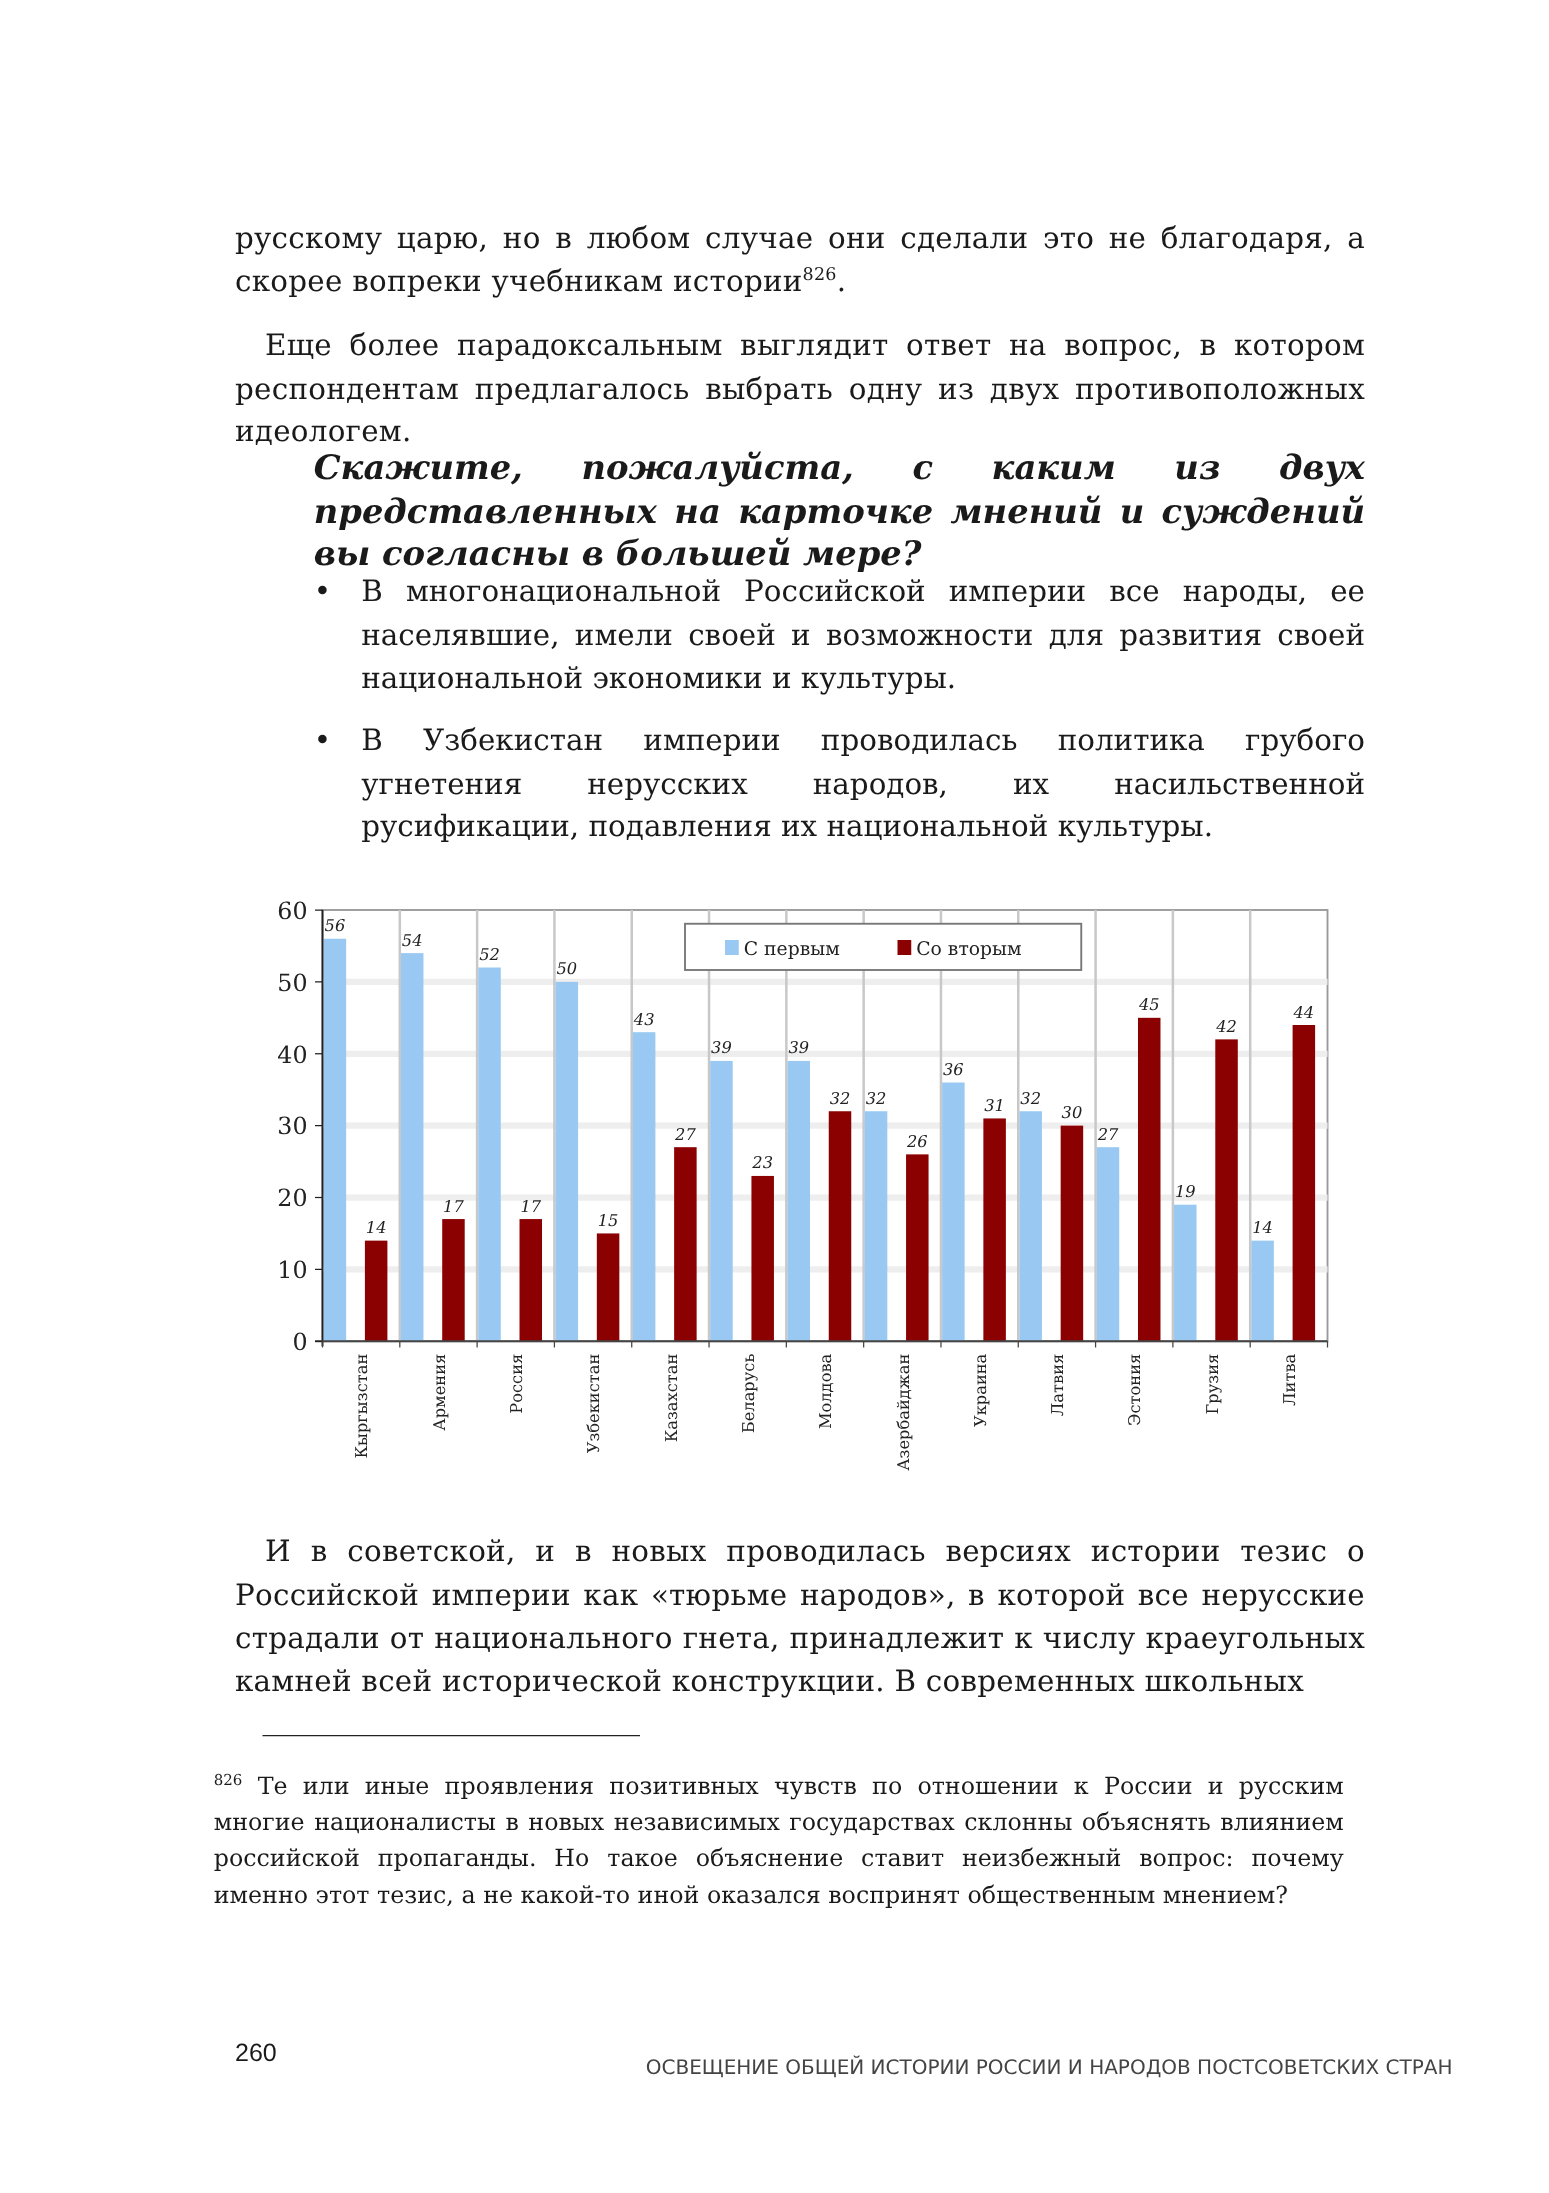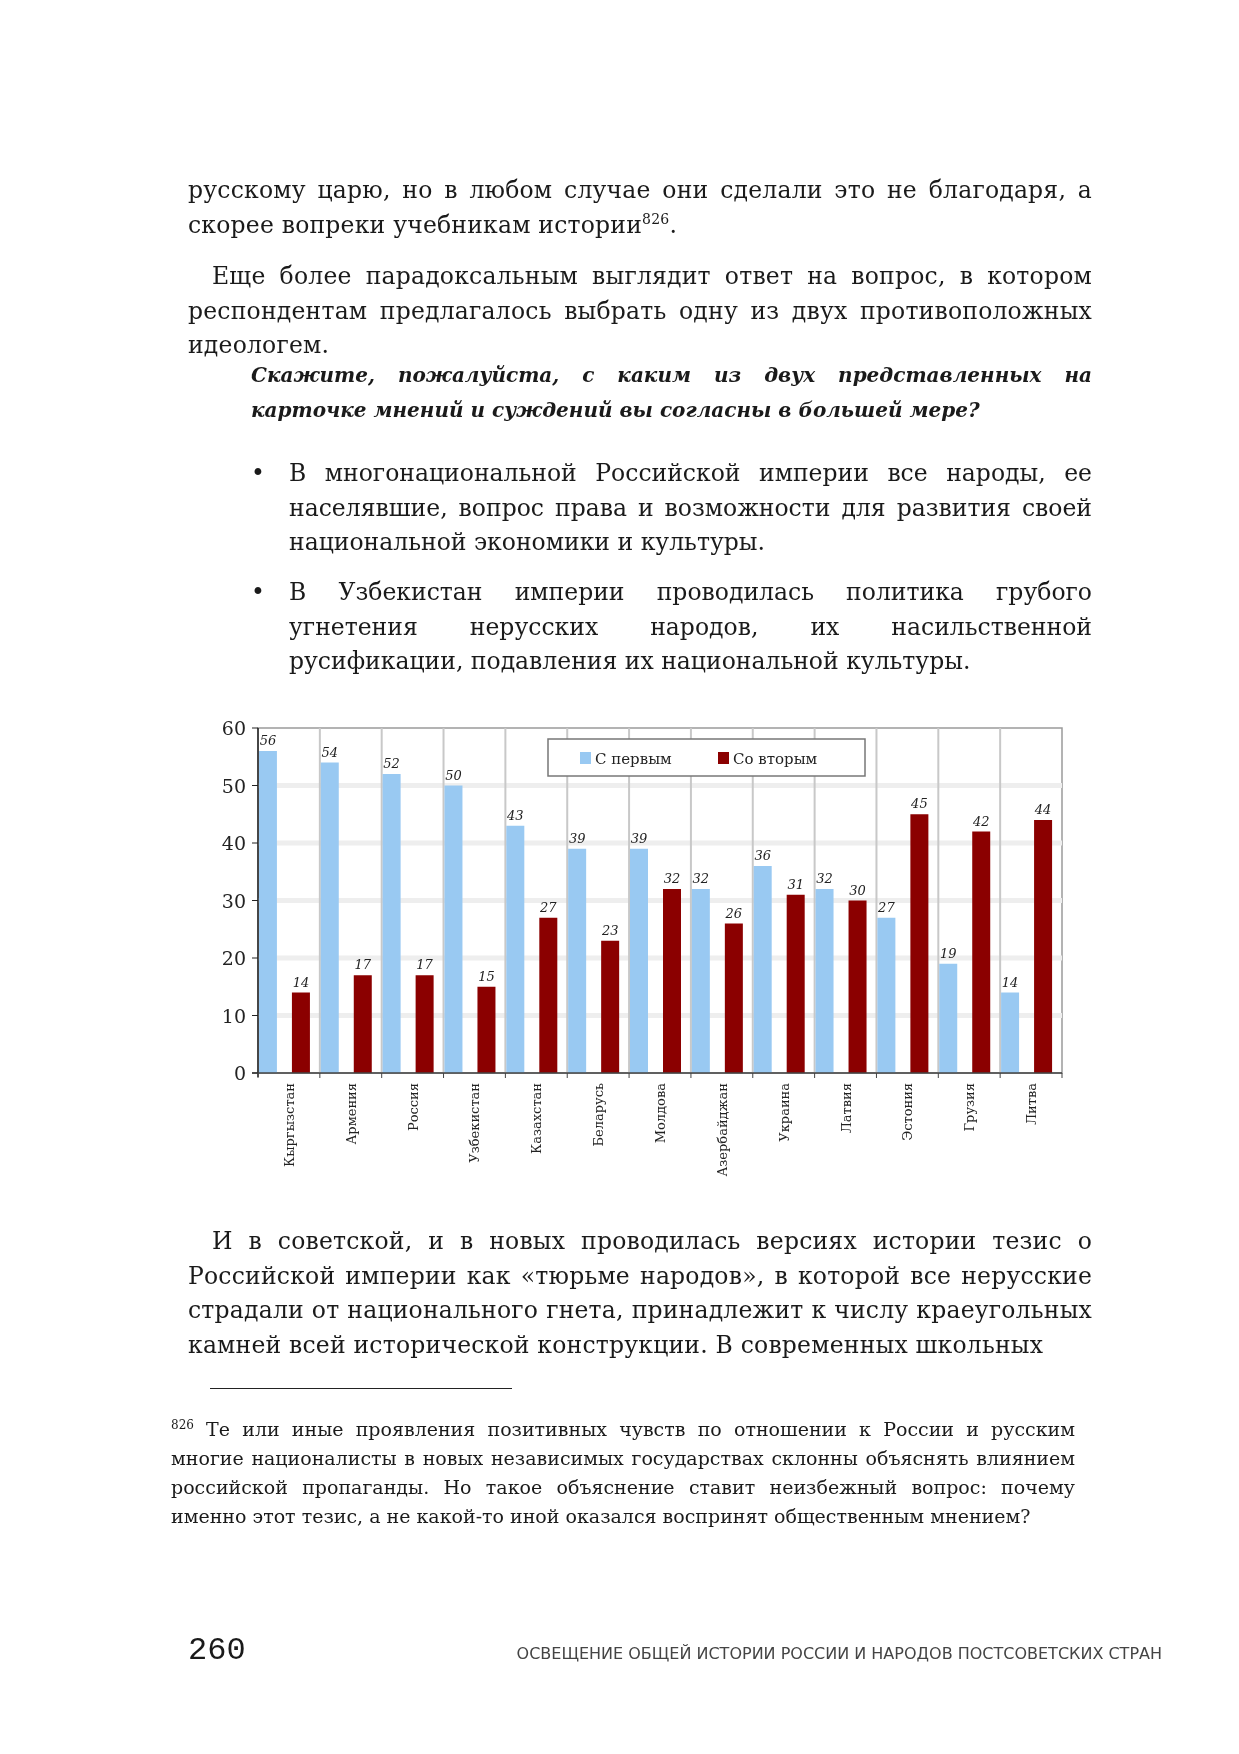--- a/index.html
+++ b/index.html
@@ -2,47 +2,47 @@
 <html><head>
 <meta charset="utf-8">
 <style>
   html, body { margin: 0; padding: 0; background: #ffffff; }
   body { width: 1239px; height: 1754px; position: relative; overflow: hidden;
          font-family: "DejaVu Serif", serif; color: #1a1a1a; }
   .para { position: absolute; left: 188px; width: 904px; font-size: 23.5px; line-height: 34.5px;
           text-align: justify; letter-spacing: 0.2px; margin: 0; }
   .indent { text-indent: 24px; }
   sup { font-size: 14px; vertical-align: super; line-height: 0; }
-  .question { position: absolute; left: 251px; width: 841px; font-size: 20px; line-height: 34.5px;
+  .question { position: absolute; left: 251px; width: 841px; font-size: 27px; line-height: 34.5px;
               font-style: italic; font-weight: bold; text-align: justify; margin: 0; }
   .bullet { position: absolute; left: 251px; width: 841px; font-size: 23.5px; line-height: 34.5px; }
   .bullet .dot { position: absolute; left: 0; top: 0; width: 20px; }
   .bullet .txt { margin-left: 38px; text-align: justify; display: block; }
   #chart { position: absolute; left: 200px; top: 705px; width: 880px; height: 500px; }
   #chart text { font-family: "DejaVu Serif", serif; }
   .footrule { position: absolute; left: 210px; top: 1388px; width: 302px; height: 1px; background: #222; }
   .footnote { position: absolute; left: 171px; top: 1415px; width: 904px; font-size: 19px; line-height: 29px;
               text-align: justify; margin: 0; }
   .footnote sup { font-size: 12px; }
-  .pagenum { position: absolute; left: 188px; top: 1632px; font-size: 32px; font-family: Liberation Mono, monospace; }
+  .pagenum { position: absolute; left: 188px; top: 1632px; font-size: 20px; font-family: Liberation Sans, sans-serif; }
   .running { position: absolute; right: 77px; top: 1644px; font-size: 16px; font-family: "DejaVu Sans", sans-serif;
              letter-spacing: 0; color: #444; }
 </style>
 </head>
 <body>
 
 <p class="para" style="top:160px;margin-top:13px;"><span>русскому царю, но в любом случае они сделали это не благодаря, а скорее вопреки учебникам истории</span><sup>826</sup><span>.</span></p>
 
 <p class="para indent" style="top:243px;margin-top:16px;">Еще более парадоксальным выглядит ответ на вопрос, в котором респондентам предлагалось выбрать одну из двух противоположных идеологем.</p>
 
 <p class="question" style="top:358px;">Скажите, пожалуйста, с каким из двух представленных на карточке мнений и суждений вы согласны в большей мере?</p>
 
 <div class="bullet" style="top:456px;">
   <span class="dot">•</span>
-  <span class="txt">В многонациональной Российской империи все народы, ее населявшие, вопрос права и возможности для развития своей национальной экономики и культуры.</span>
+  <span class="txt">В многонациональной Российской империи все народы, ее населявшие, имели своей и возможности для развития своей национальной экономики и культуры.</span>
 </div>
 <div class="bullet" style="top:575px;">
   <span class="dot">•</span>
   <span class="txt">В Узбекистан империи проводилась политика грубого угнетения нерусских народов, их насильственной русификации, подавления их национальной культуры.</span>
 </div>
 
 <svg id="chart" viewBox="0 0 880 500" xmlns="http://www.w3.org/2000/svg">
   <g id="grid-layer">
       <rect x="58" y="23" width="804" height="345" fill="#ffffff" stroke="#9a9a9a" stroke-width="1.5"></rect>
       <line x1="58" x2="862" y1="310.5" y2="310.5" stroke="#eeeeee" stroke-width="5"></line>

